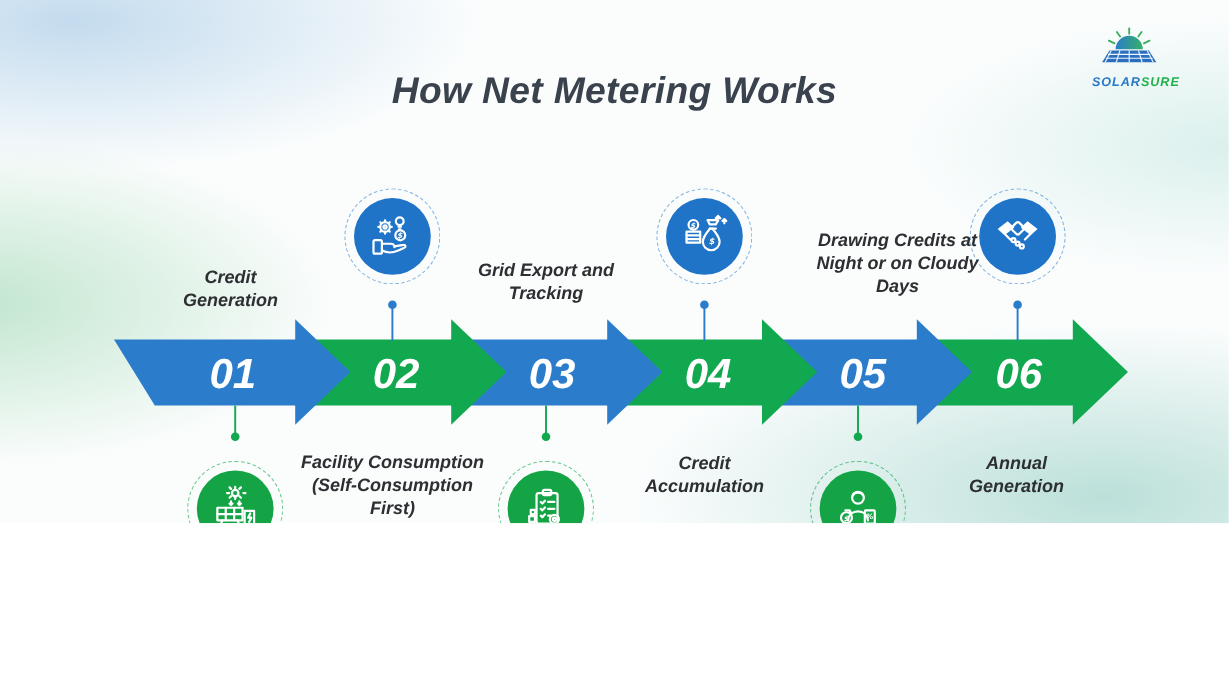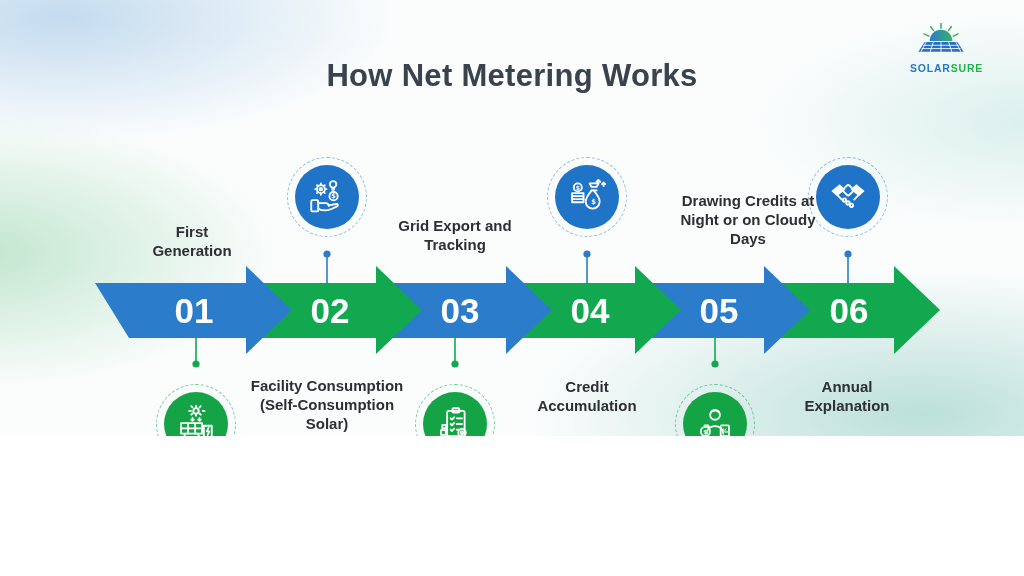--- a/index.html
+++ b/index.html
@@ -5,20 +5,21 @@
   html,body{margin:0;padding:0;}
   body{font-family:"Liberation Sans","DejaVu Sans",sans-serif;}
   .canvas{
     position:relative;width:1024px;height:436px;overflow:hidden;
     background:
       radial-gradient(55% 48% at 90% 95%, rgba(136,200,188,.55), rgba(136,200,188,0) 70%),
       radial-gradient(42% 45% at -2% 58%, rgba(146,211,168,.55), rgba(146,211,168,0) 70%),
       radial-gradient(46% 40% at 6% 4%, rgba(150,192,226,.55), rgba(150,192,226,0) 72%),
       radial-gradient(38% 36% at 100% 28%, rgba(158,216,206,.35), rgba(158,216,206,0) 70%),
       #fbfdfd;
+    font-style: italic;
   }
   .title{position:absolute;left:0;top:56px;width:1024px;text-align:center;
     color:#39424d;font-size:31px;line-height:39px;font-weight:700;letter-spacing:.3px;}
   
   .logo{position:absolute;right:18px;top:20px;width:96px;}
   .logo-text{font-size:10.5px;font-weight:700;letter-spacing:.8px;margin-top:1px;}
   .logo-text .b{color:#2878c8;} .logo-text .g{color:#22b24c;}
   
   .timeline{position:absolute;left:0;top:0;width:1024px;height:576px;}
   .arrow-blue{fill:#2b7dcb;} .arrow-green{fill:#12a84f;}
@@ -210,20 +211,20 @@
           <rect x="19.5" y="11.5" width="9.5" height="9.5" rx="2.2" transform="rotate(45 24.2 16.2)"></rect>
           <path d="M12.5 22.5l4.5 4.5M35.5 22.5 31 27"></path>
           <circle cx="20" cy="27.5" r="1.9"></circle>
           <circle cx="24" cy="30.8" r="1.9"></circle>
           <circle cx="28" cy="33.5" r="1.9"></circle>
         </g>
       </svg>
     </div>
   </div>
 
-  <div class="step-label" style="left:137px;top:222px;width:110px;">First Generation</div>
-  <div class="step-label" style="left:247px;top:376px;width:160px;">Facility Consumption (Self-Consumption Solar)</div>
+  <div class="step-label" style="left:137px;top:222px;width:110px;">Credit Generation</div>
+  <div class="step-label" style="left:247px;top:376px;width:160px;">Facility Consumption (Self-Consumption First)</div>
   <div class="step-label" style="left:390px;top:216px;width:130px;text-align:center;">Grid Export and Tracking</div>
   <div class="step-label" style="left:532px;top:377px;width:110px;">Credit Accumulation</div>
   <div class="step-label" style="left:673px;top:191px;width:150px;">Drawing Credits at Night or on Cloudy Days</div>
-  <div class="step-label" style="left:797px;top:377px;width:100px;">Annual Explanation</div>
+  <div class="step-label" style="left:797px;top:377px;width:100px;">Annual Generation</div>
 
 </div>
 
 </body></html>

